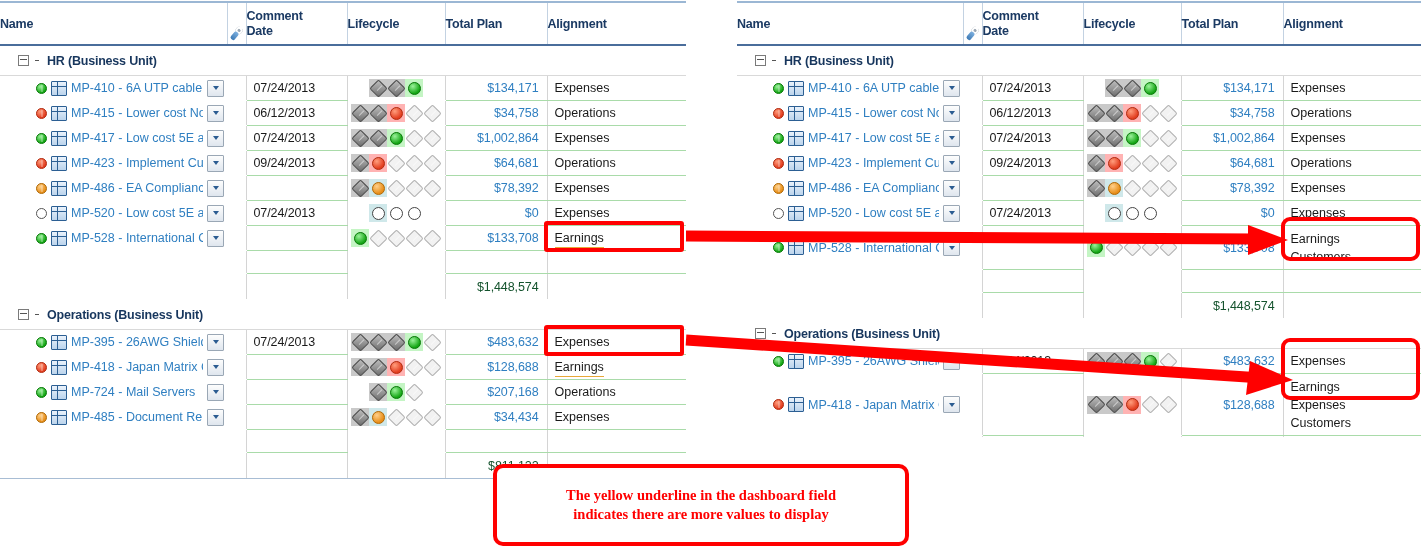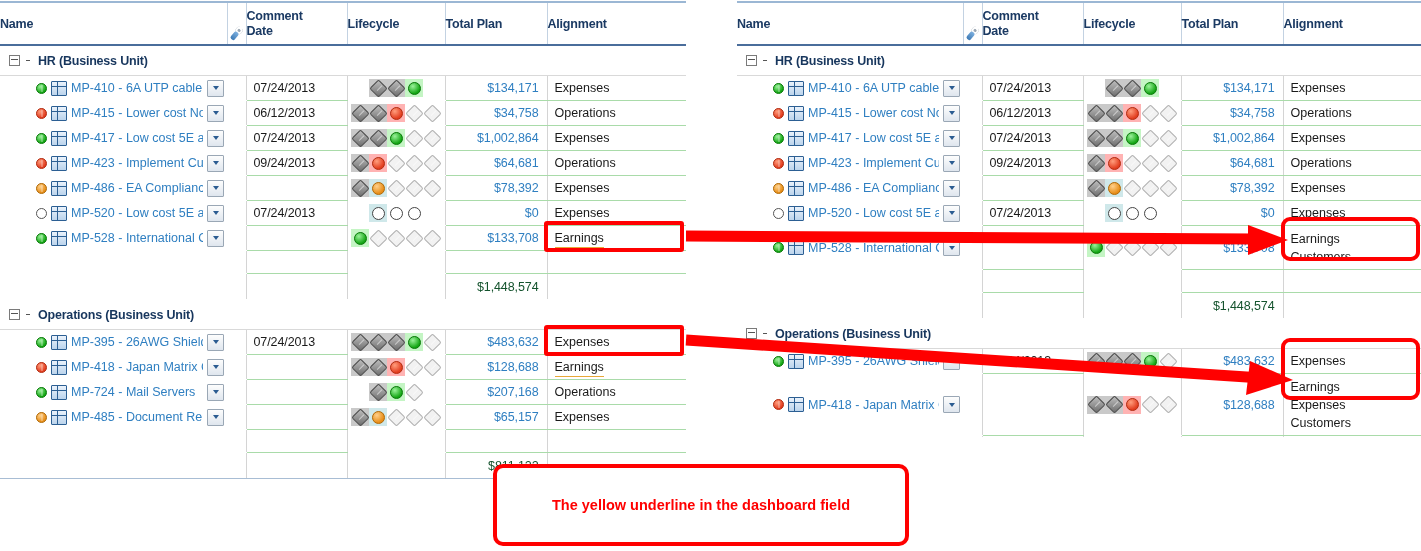--- a/index.html
+++ b/index.html
@@ -32,21 +32,21 @@
   .hdr-row th.last{border-right:none;}
   .hdr-two{line-height:15px;}
   .hdr-two .l1{display:block;}
   .wrench-cell{text-align:center !important;padding:0 !important;vertical-align:bottom !important;}
 
   
   .grp td{
     height:29px;border-bottom:1px solid #d9d9d9;background:#fff;
     font-weight:bold;font-size:12.5px;color:#17365d;letter-spacing:-0.2px;
   }
-  .grp .grp-inner{display:flex;align-items:center;gap:6px;padding-left:9px;}
+  .grp .grp-inner{display:flex;align-items:center;gap:6px;padding-left:9px;margin-left:9px;}
   .exp-box{
     width:9px;height:9px;border:1px solid #7a7a7a;background:#fff;
     display:inline-flex;align-items:center;justify-content:center;
     font-size:9px;line-height:1;color:#333;position:relative;flex:0 0 auto;
   }
   .exp-box:before{content:"";position:absolute;left:1px;right:1px;top:3px;height:1px;background:#555;}
   .exp-dash{width:4px;height:1px;background:#555;flex:0 0 auto;margin-right:2px;}
 
   
   tr.dr td{
@@ -136,21 +136,21 @@
 
   
   .ann{position:absolute;box-sizing:border-box;}
   .annbox{border:4px solid #ff0000;border-radius:3px;background:transparent;}
   .annbox.rounded{border-radius:9px;}
   .arrow-wrap{position:absolute;pointer-events:none;}
   .note{
     position:absolute;border:4px solid #ff0000;border-radius:10px;background:#fff;
     color:#ff0000;font-size:14.5px;font-weight:bold;text-align:center;
     display:flex;align-items:center;justify-content:center;line-height:19px;
-    font-family:Liberation Sans, sans-serif;
+    font-family:Liberation Serif, serif;
   }
 </style>
 </head>
 <body>
 
 <div class="panel panel-left">
   <table class="grid">
     <colgroup>
       <col style="width:227px">
         <col style="width:19px">
@@ -631,21 +631,21 @@
               </span>
               <span class="lc bg-none">
                 <span class="dmd faint"></span>
               </span>
               <span class="lc bg-none">
                 <span class="dmd faint"></span>
               </span>
             </div>
           </td>
           <td>
-            <div class="moneycell">$65,157</div>
+            <div class="moneycell">$34,434</div>
           </td>
           <td class="c-last">
             <div class="aligncell"><span>Expenses</span></div>
           </td>
         </tr>
         <tr class="spacer">
           <td class="c-name"></td>
           <td class="c-wr"></td>
           <td></td>
           <td class="c-life"></td>
@@ -1134,14 +1134,15 @@
 </svg>
 
 <div class="ann annbox" style="left:544px;top:221px;width:140px;height:31px;"></div>
 <div class="ann annbox" style="left:544px;top:325px;width:140px;height:31px;"></div>
 <div class="ann annbox rounded" style="left:1281px;top:217px;width:139px;height:44px;"></div>
 <div class="ann annbox rounded" style="left:1281px;top:338px;width:139px;height:62px;"></div>
 
 <div class="note" style="left:493px;top:464px;width:408px;height:74px;">
   <div>
     <div>The yellow underline in the dashboard field</div>
+    <div>indicates there are more values to display</div>
   </div>
 </div>
 
 </body></html>

